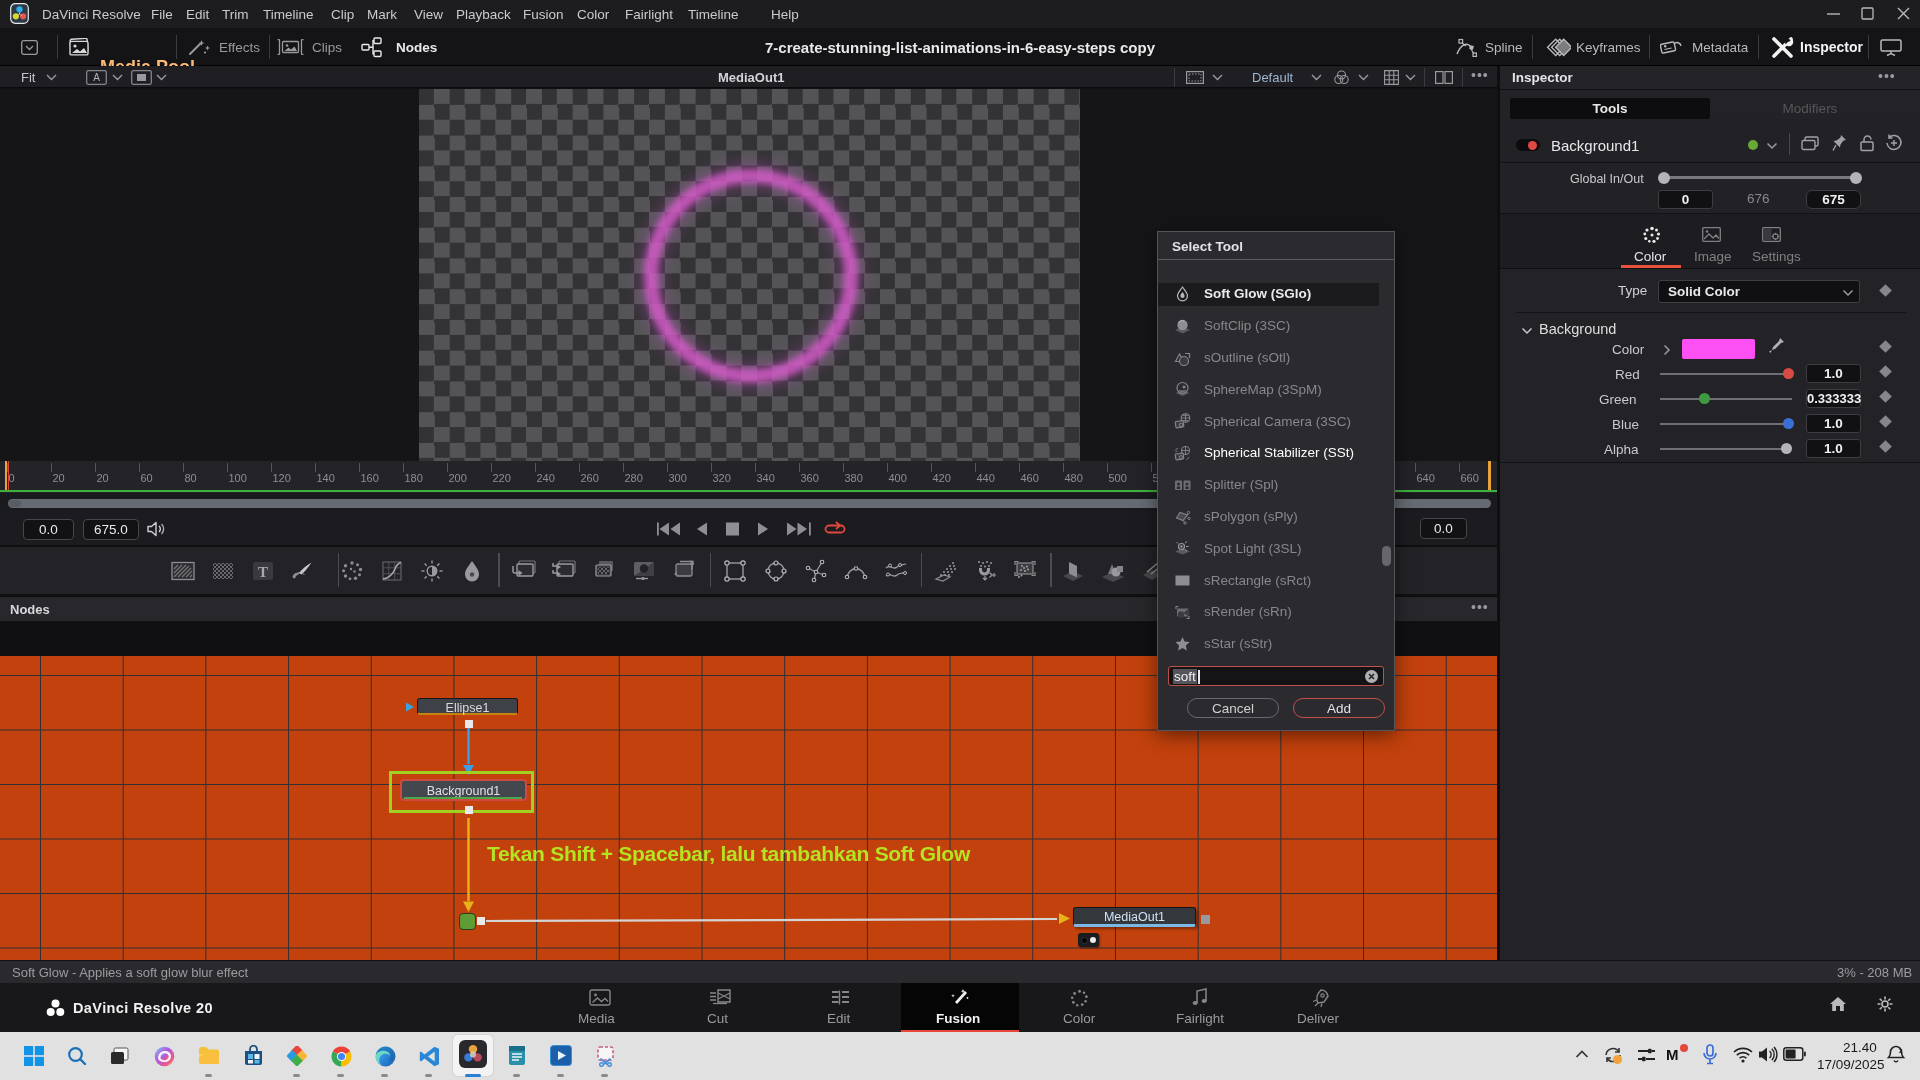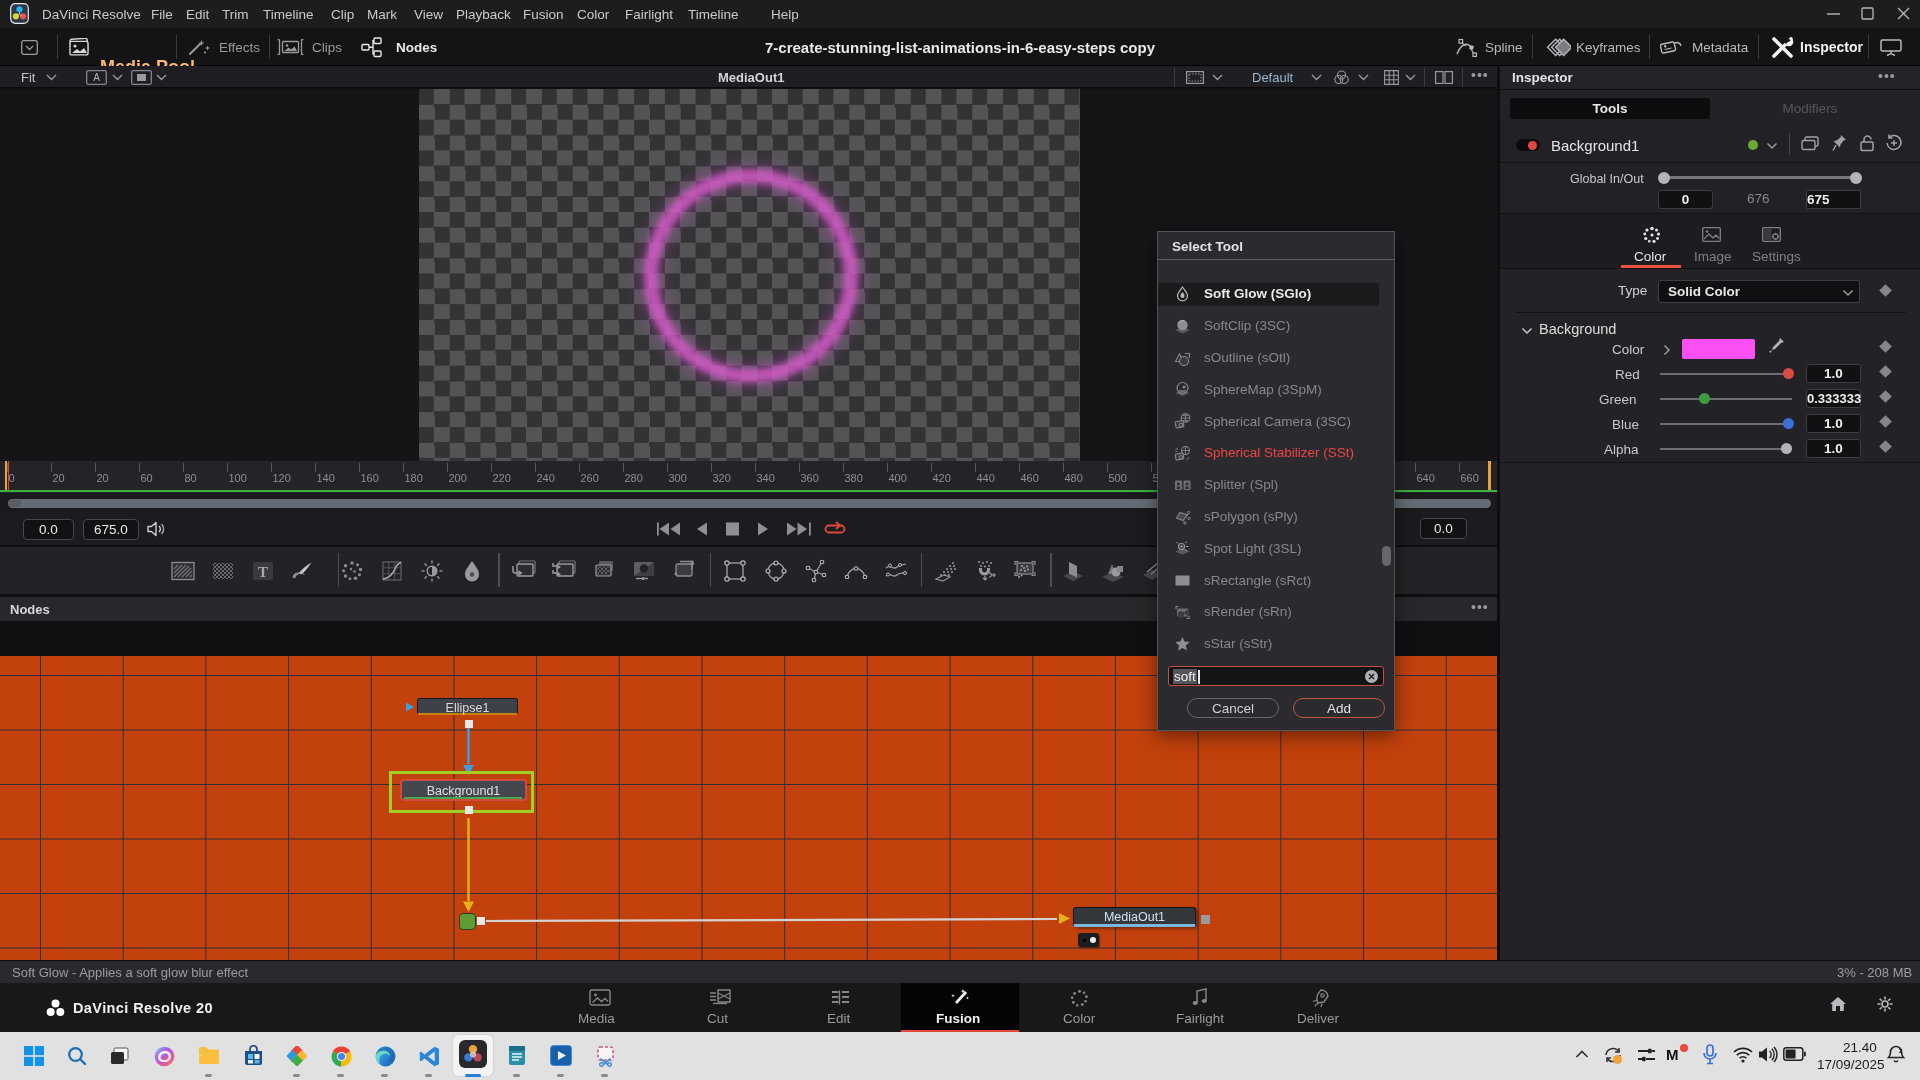--- a/index.html
+++ b/index.html
@@ -524,20 +524,21 @@
     </svg>
 
     <div class="abs" style="left:417px;top:42px;width:101px;height:17px;background:#3e4147;border:1px solid #17181a;border-bottom:2.5px solid #c8830f;border-radius:3px;color:#d9d9dc;font-size:12.5px;text-align:center;line-height:18px;">Ellipse1</div>
     <div class="abs" style="left:464.5px;top:64px;width:8px;height:8px;background:#e9e9e9;"></div>
 
     <div class="abs" style="left:389px;top:115px;width:145px;height:42px;border:3.5px solid #a0d021;"></div>
 
     <div class="abs" style="left:400px;top:123px;width:127px;height:22px;background:#43474e;border:2px solid #cf4a40;border-radius:4px;color:#e2e2e5;font-size:12.5px;text-align:center;line-height:21px;">Background1<div class="abs" style="left:2px;bottom:0px;width:118px;height:2px;background:#4ca64c;"></div></div>
     <div class="abs" style="left:464.5px;top:150px;width:8px;height:8px;background:#e9e9e9;"></div>
 
+    <div class="txt" style="left:487px;top:186px;font-size:21px;letter-spacing:-0.3px;font-weight:bold;color:#b5e322;">Tekan Shift + Spacebar, lalu tambahkan Soft Glow</div>
 
     <div class="abs" style="left:459px;top:257px;width:17px;height:17px;background:#5f9c35;border:1px solid #2a3c1a;border-radius:4px;"></div>
     <div class="abs" style="left:477px;top:261px;width:8px;height:8px;background:#e9e9e9;"></div>
 
     <div class="abs" style="left:1073px;top:251px;width:123px;height:20px;background:#34373c;border:1px solid #15161a;border-bottom:3px solid #7ab8e8;border-radius:3px;color:#cfe2f4;font-size:12.5px;text-align:center;line-height:19px;box-shadow:2px 2px 3px rgba(0,0,0,0.35);">MediaOut1</div>
     <div class="abs" style="left:1201px;top:259px;width:9px;height:9px;background:#9a9a9e;"></div>
     <div class="abs" style="left:1078px;top:277px;width:21px;height:14px;background:#1b1c1f;border-radius:3px;box-shadow:1px 1px 2px rgba(0,0,0,0.4);">
       <div class="abs" style="left:3px;top:3.5px;width:7px;height:7px;background:#050505;border:0.5px solid #333;border-radius:50%;"></div>
       <div class="abs" style="left:11.5px;top:4px;width:6px;height:6px;background:#ececec;border-radius:50%;"></div>
     </div>
@@ -584,21 +585,21 @@
       </svg>
     </div>
 
     <div class="abs" style="left:0;top:98px;width:420px;height:50px;background:#222226;border-bottom:1px solid #121215;">
       <div class="txt" style="left:70px;top:8px;font-size:12.5px;color:#c9c9cd;">Global In/Out</div>
       <div class="abs" style="left:164px;top:12px;width:192px;height:2.5px;background:#77777c;"></div>
       <div class="abs" style="left:158px;top:7.5px;width:12px;height:12px;background:#b4b4b8;border-radius:50%;"></div>
       <div class="abs" style="left:350px;top:7.5px;width:12px;height:12px;background:#b4b4b8;border-radius:50%;"></div>
       <div class="abs" style="left:158px;top:26px;width:55px;height:19px;background:#111114;border:1px solid #3c3c41;border-radius:3px;color:#f0f0f0;font-size:13.5px;font-weight:bold;text-align:center;line-height:17px;">0</div>
       <div class="txt" style="left:247px;top:27px;font-size:13.5px;color:#87878b;">676</div>
-      <div class="abs" style="left:306px;top:26px;width:55px;height:19px;background:#111114;border:1px solid #3c3c41;border-radius:1px;color:#f0f0f0;font-size:13.5px;font-weight:bold;line-height:17px;">675</div>
+      <div class="abs" style="left:306px;top:26px;width:55px;height:19px;background:#111114;border:1px solid #3c3c41;border-radius:6px;color:#f0f0f0;font-size:13.5px;font-weight:bold;text-align:center;line-height:17px;">675</div>
     </div>
 
     <div class="abs" style="left:0;top:148px;width:420px;height:55px;background:#1d1d21;border-bottom:1px solid #101013;">
       <svg class="abs" style="left:143px;top:12px;" width="18" height="18" viewBox="0 0 18 18">
         <g fill="#e8e8e8">
             <circle cx="9" cy="2.5" r="1.8"></circle>
             <circle cx="13.5" cy="4" r="1.5"></circle>
             <circle cx="15.5" cy="8" r="1.6"></circle>
             <circle cx="14.5" cy="12.5" r="1.4"></circle>
             <circle cx="11" cy="15.3" r="1.6"></circle>
@@ -959,21 +960,21 @@
         <circle cx="7" cy="12" r="1.8" fill="none" stroke="#85858a" stroke-width="1"></circle>
       </svg>
     <div class="txt" style="left:46px;top:181.6px;font-size:13.5px;color:#87878c;">Spherical Camera (3SC)</div>
     <svg class="abs" style="left:16px;top:212.9px;" width="17" height="16" viewBox="0 0 17 16">
         <circle cx="11.5" cy="5.5" r="4" fill="none" stroke="#85858a" stroke-width="1.1"></circle>
         <path d="M7.5 5.5 h8 M11.5 1.5 v8" fill="none" stroke="#85858a" stroke-width="0.9"></path>
         <rect x="1.5" y="8.5" width="8" height="6" rx="1" fill="#3c3c40" stroke="#85858a" stroke-width="1.1" transform="rotate(-8 5.5 11.5)"></rect>
         <circle cx="7" cy="12.3" r="1.7" fill="none" stroke="#85858a" stroke-width="1"></circle>
         <path d="M1 5.5 a4 4 0 0 1 3 -2 M1.5 7.5 a2.5 2.5 0 0 1 2 -1.4 M15 12 a4 4 0 0 1 -2.5 2.5" fill="none" stroke="#85858a" stroke-width="0.9"></path>
       </svg>
-    <div class="txt" style="left:46px;top:213.4px;font-size:13.5px;color:#ef4444;">Spherical Stabilizer (SSt)</div>
+    <div class="txt" style="left:46px;top:213.4px;font-size:13.5px;color:#ffffff;">Spherical Stabilizer (SSt)</div>
     <svg class="abs" style="left:16px;top:244.7px;" width="17" height="16" viewBox="0 0 17 16">
         <rect x="1" y="3.5" width="7" height="9.5" rx="1" fill="#6e6e73"></rect>
         <rect x="9.5" y="3.5" width="7" height="9.5" rx="1" fill="#6e6e73"></rect>
         <circle cx="4.5" cy="7" r="1.6" fill="#2c2c30"></circle>
         <rect x="2.8" y="9.5" width="3.4" height="2.5" fill="#2c2c30"></rect>
         <circle cx="13" cy="7" r="1.6" fill="#2c2c30"></circle>
         <rect x="11.3" y="9.5" width="3.4" height="2.5" fill="#2c2c30"></rect>
       </svg>
     <div class="txt" style="left:46px;top:245.2px;font-size:13.5px;color:#87878c;">Splitter (Spl)</div>
     <svg class="abs" style="left:16px;top:276.5px;" width="17" height="16" viewBox="0 0 17 16">

